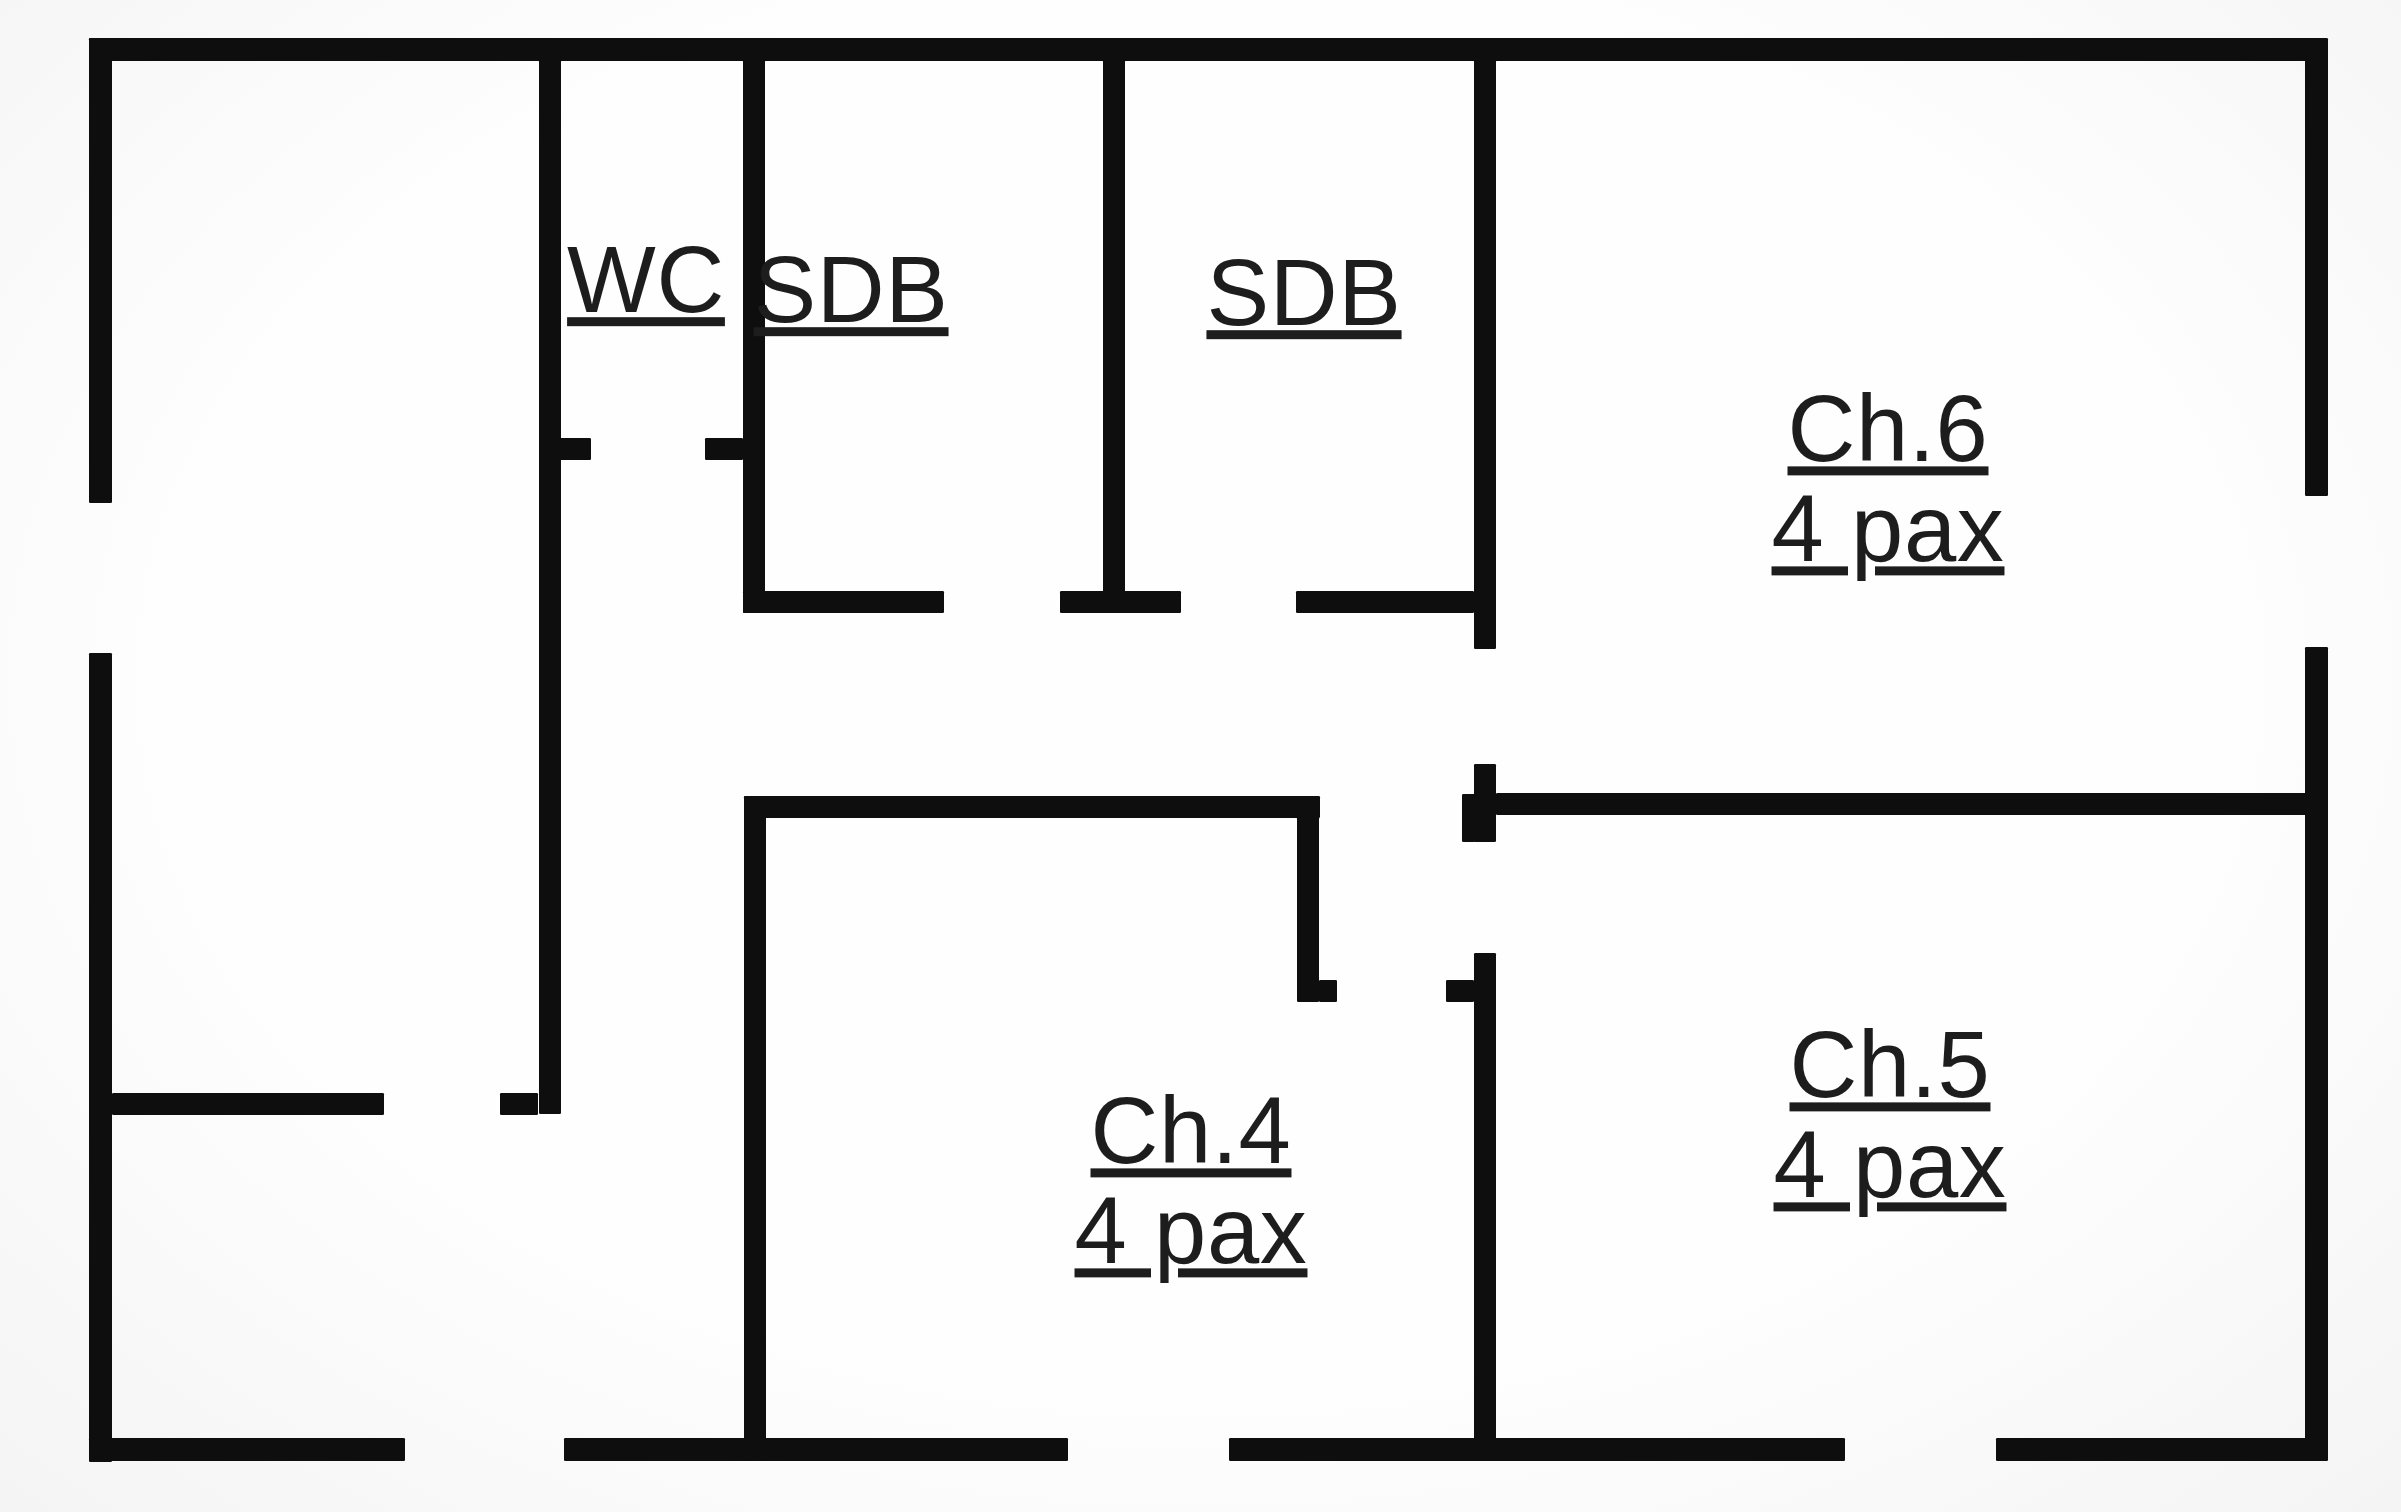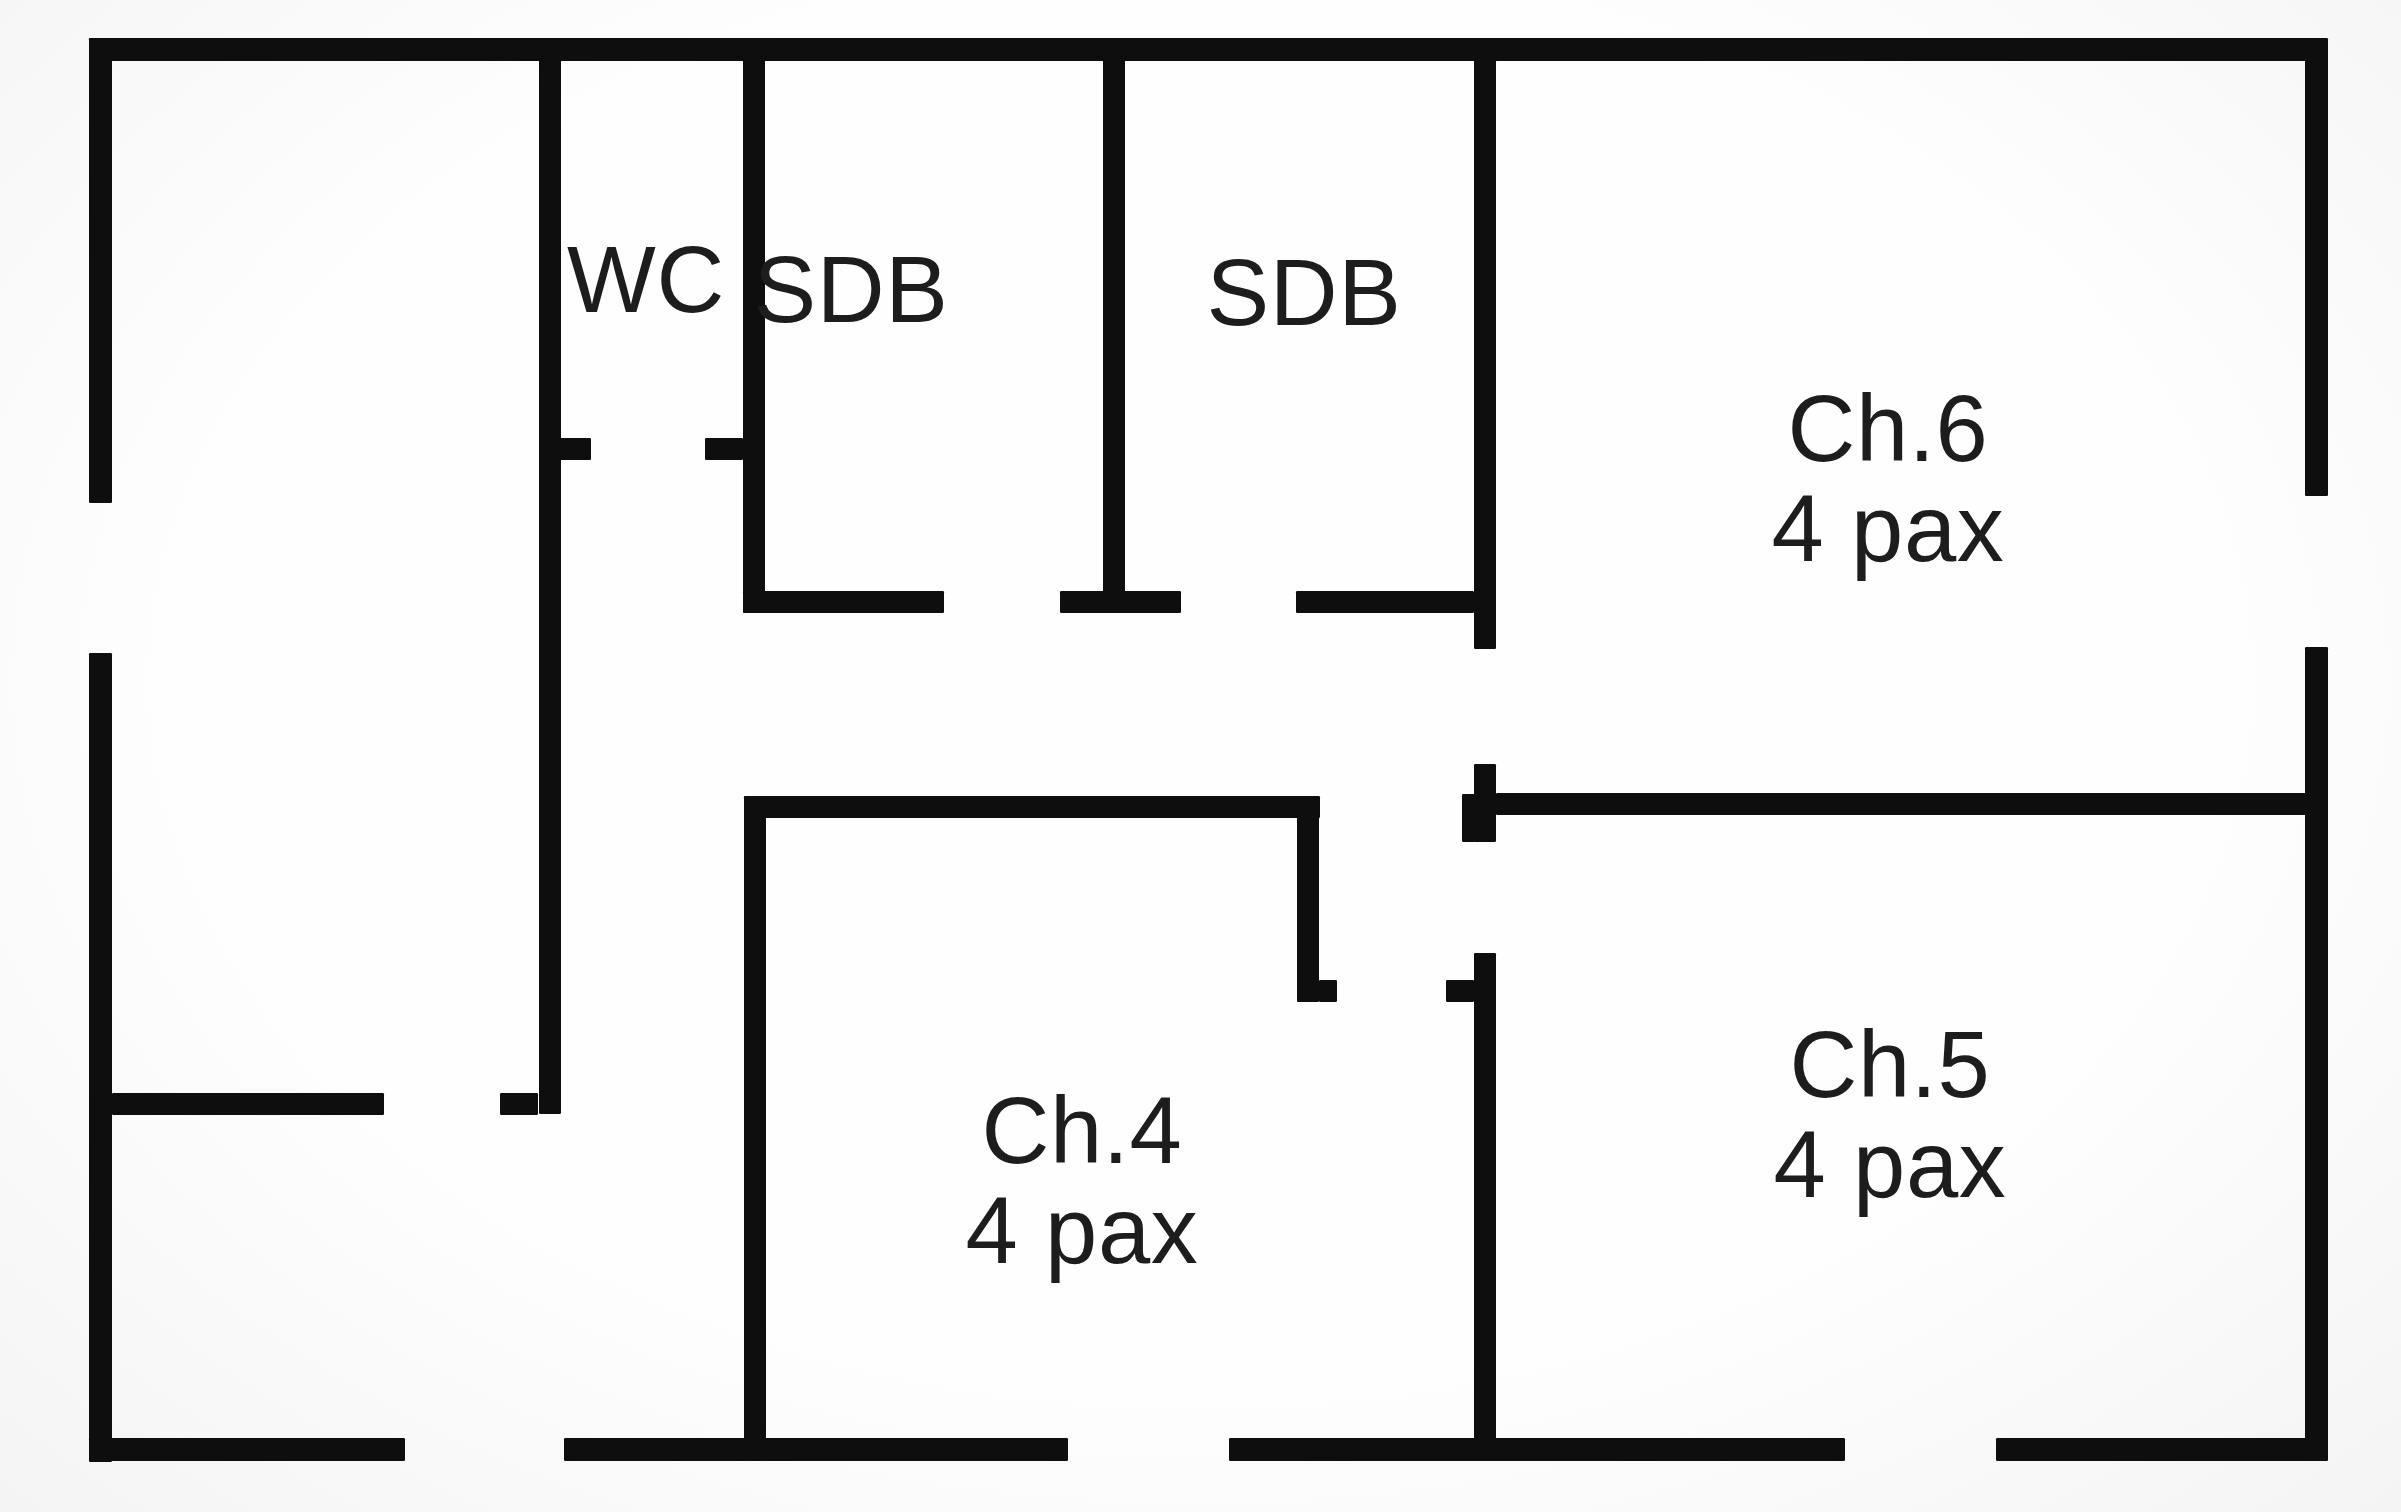--- a/index.html
+++ b/index.html
@@ -22,21 +22,21 @@
   .room-label{
     position:absolute;
     transform:translate(-50%,-50%);
     text-align:center;
     color:#1d1d1d;
     font-size:94px;
     line-height:1.06;
     letter-spacing:0.6px;
     white-space:nowrap;
   }
-  .room-label span{display:block;}
+  .room-label span{display:block;text-decoration:underline;}
 </style>
 </head>
 <body>
 
 <main class="plan">
 
   <div class="wall" style="left:89px;top:38px;width:2238px;height:23px"></div>
 
   <div class="wall" style="left:89px;top:38px;width:23px;height:465px"></div>
   <div class="wall" style="left:89px;top:653px;width:23px;height:809px"></div>
@@ -86,21 +86,21 @@
 
   <div class="room-label" style="left:1304px;top:293px">
     <span>SDB</span>
   </div>
 
   <div class="room-label" style="left:1888px;top:479px">
     <span>Ch.6</span>
     <span>4 pax</span>
   </div>
 
-  <div class="room-label" style="left:1082px;top:1181px">
+  <div class="room-label" style="left:1191px;top:1181px">
     <span>Ch.4</span>
     <span>4 pax</span>
   </div>
 
   <div class="room-label" style="left:1890px;top:1115px">
     <span>Ch.5</span>
     <span>4 pax</span>
   </div>
 
 </main>

